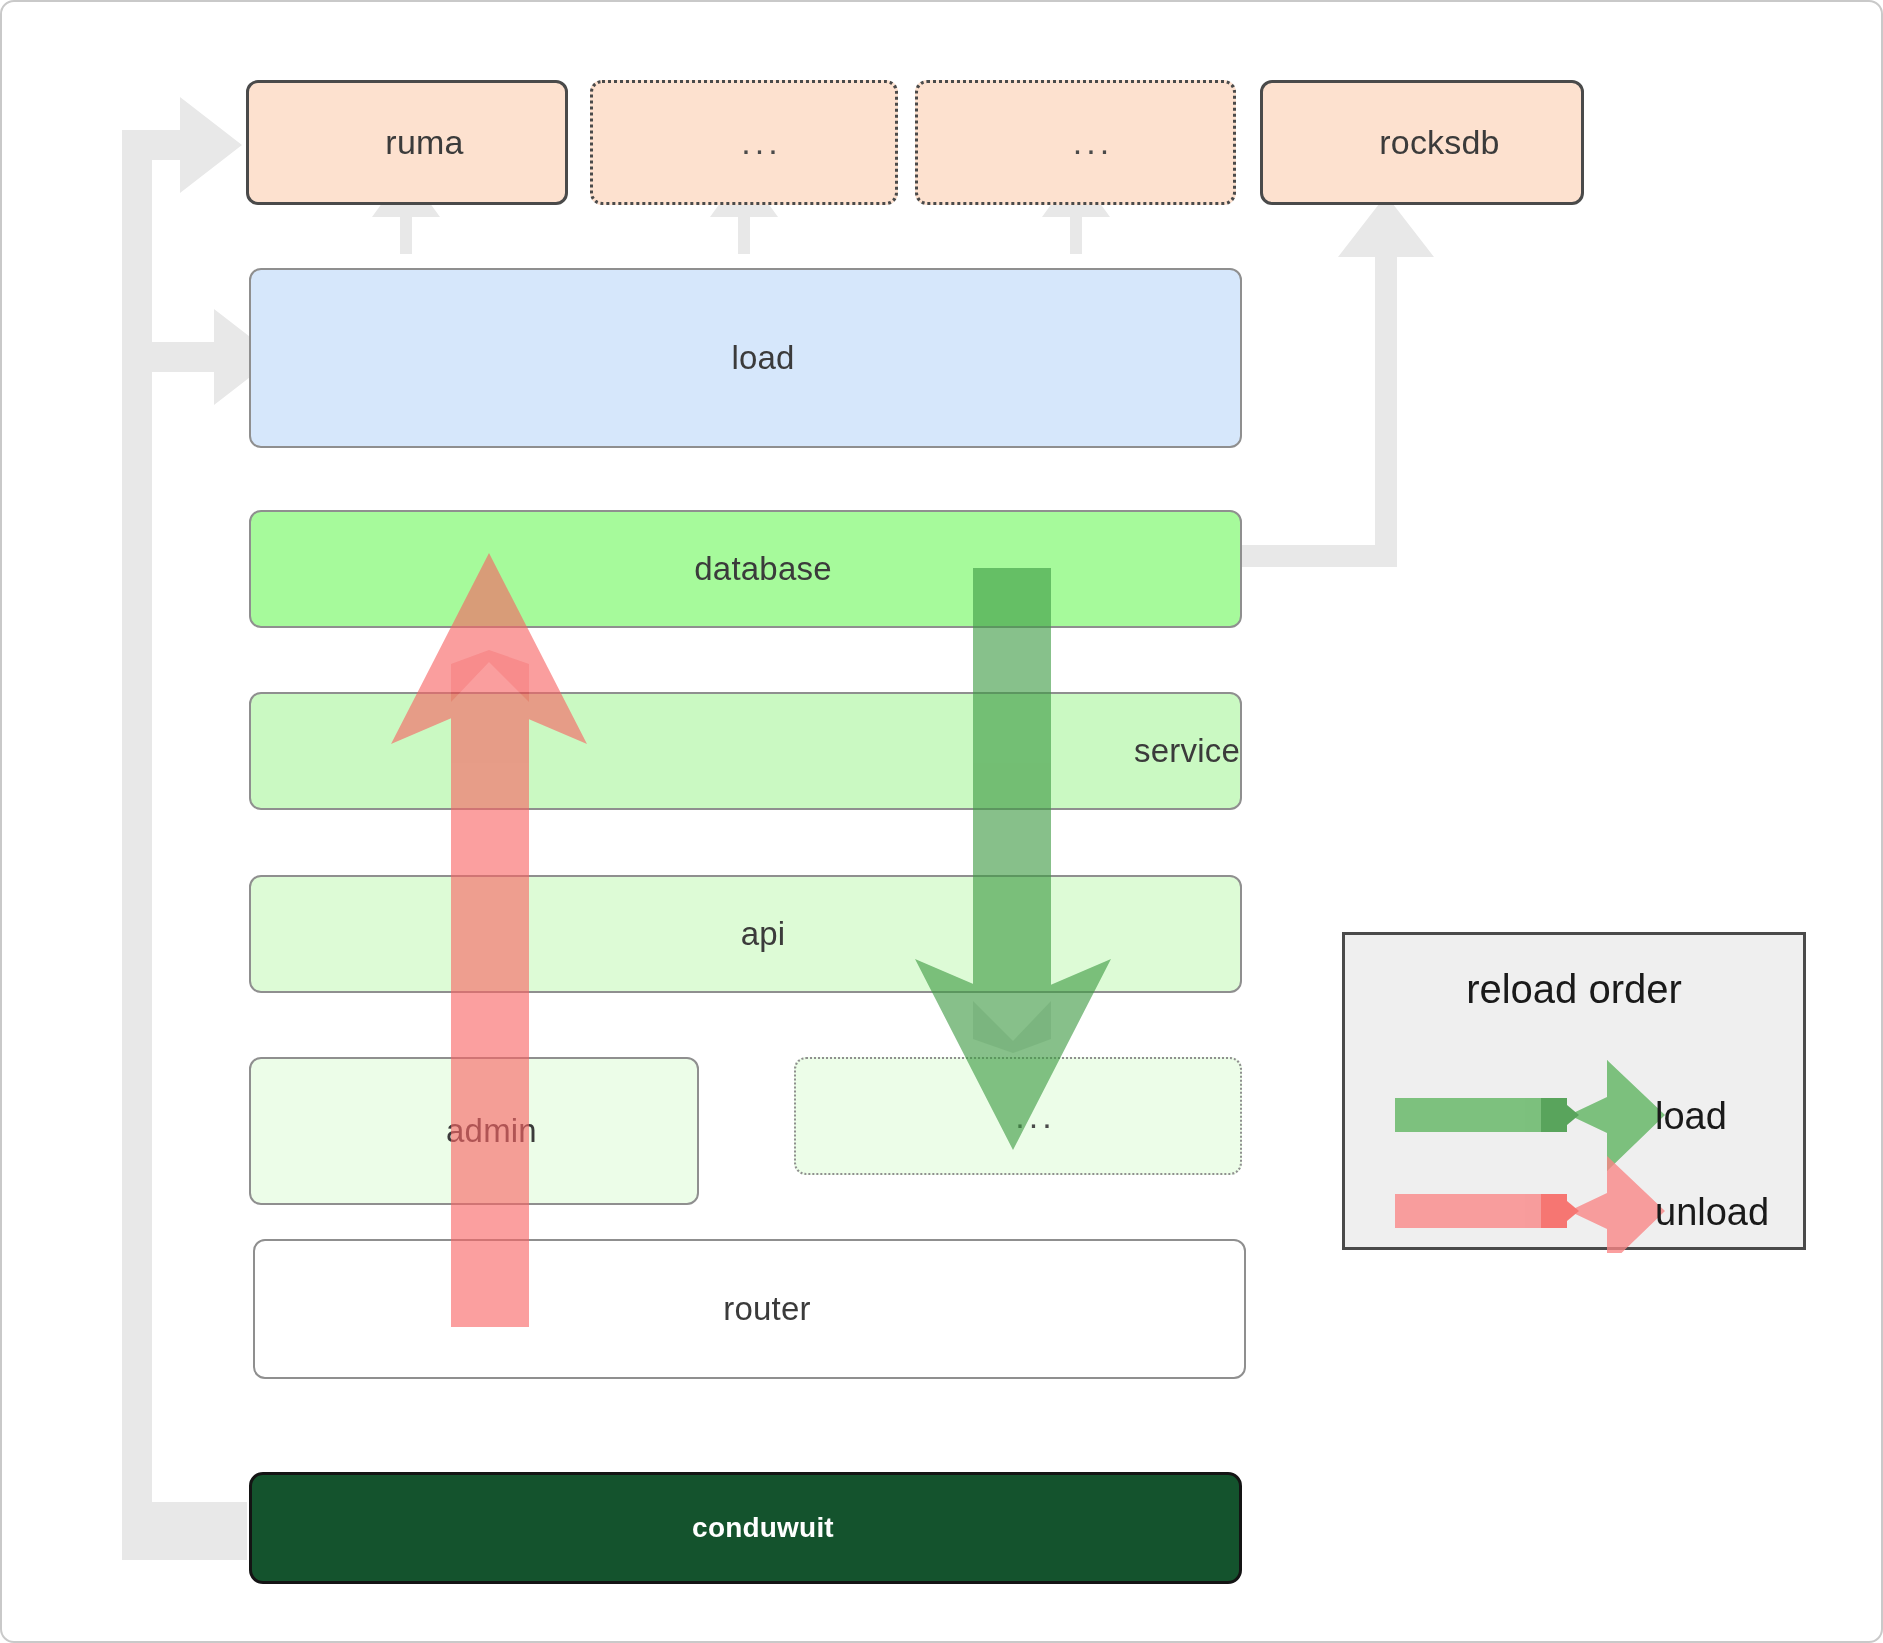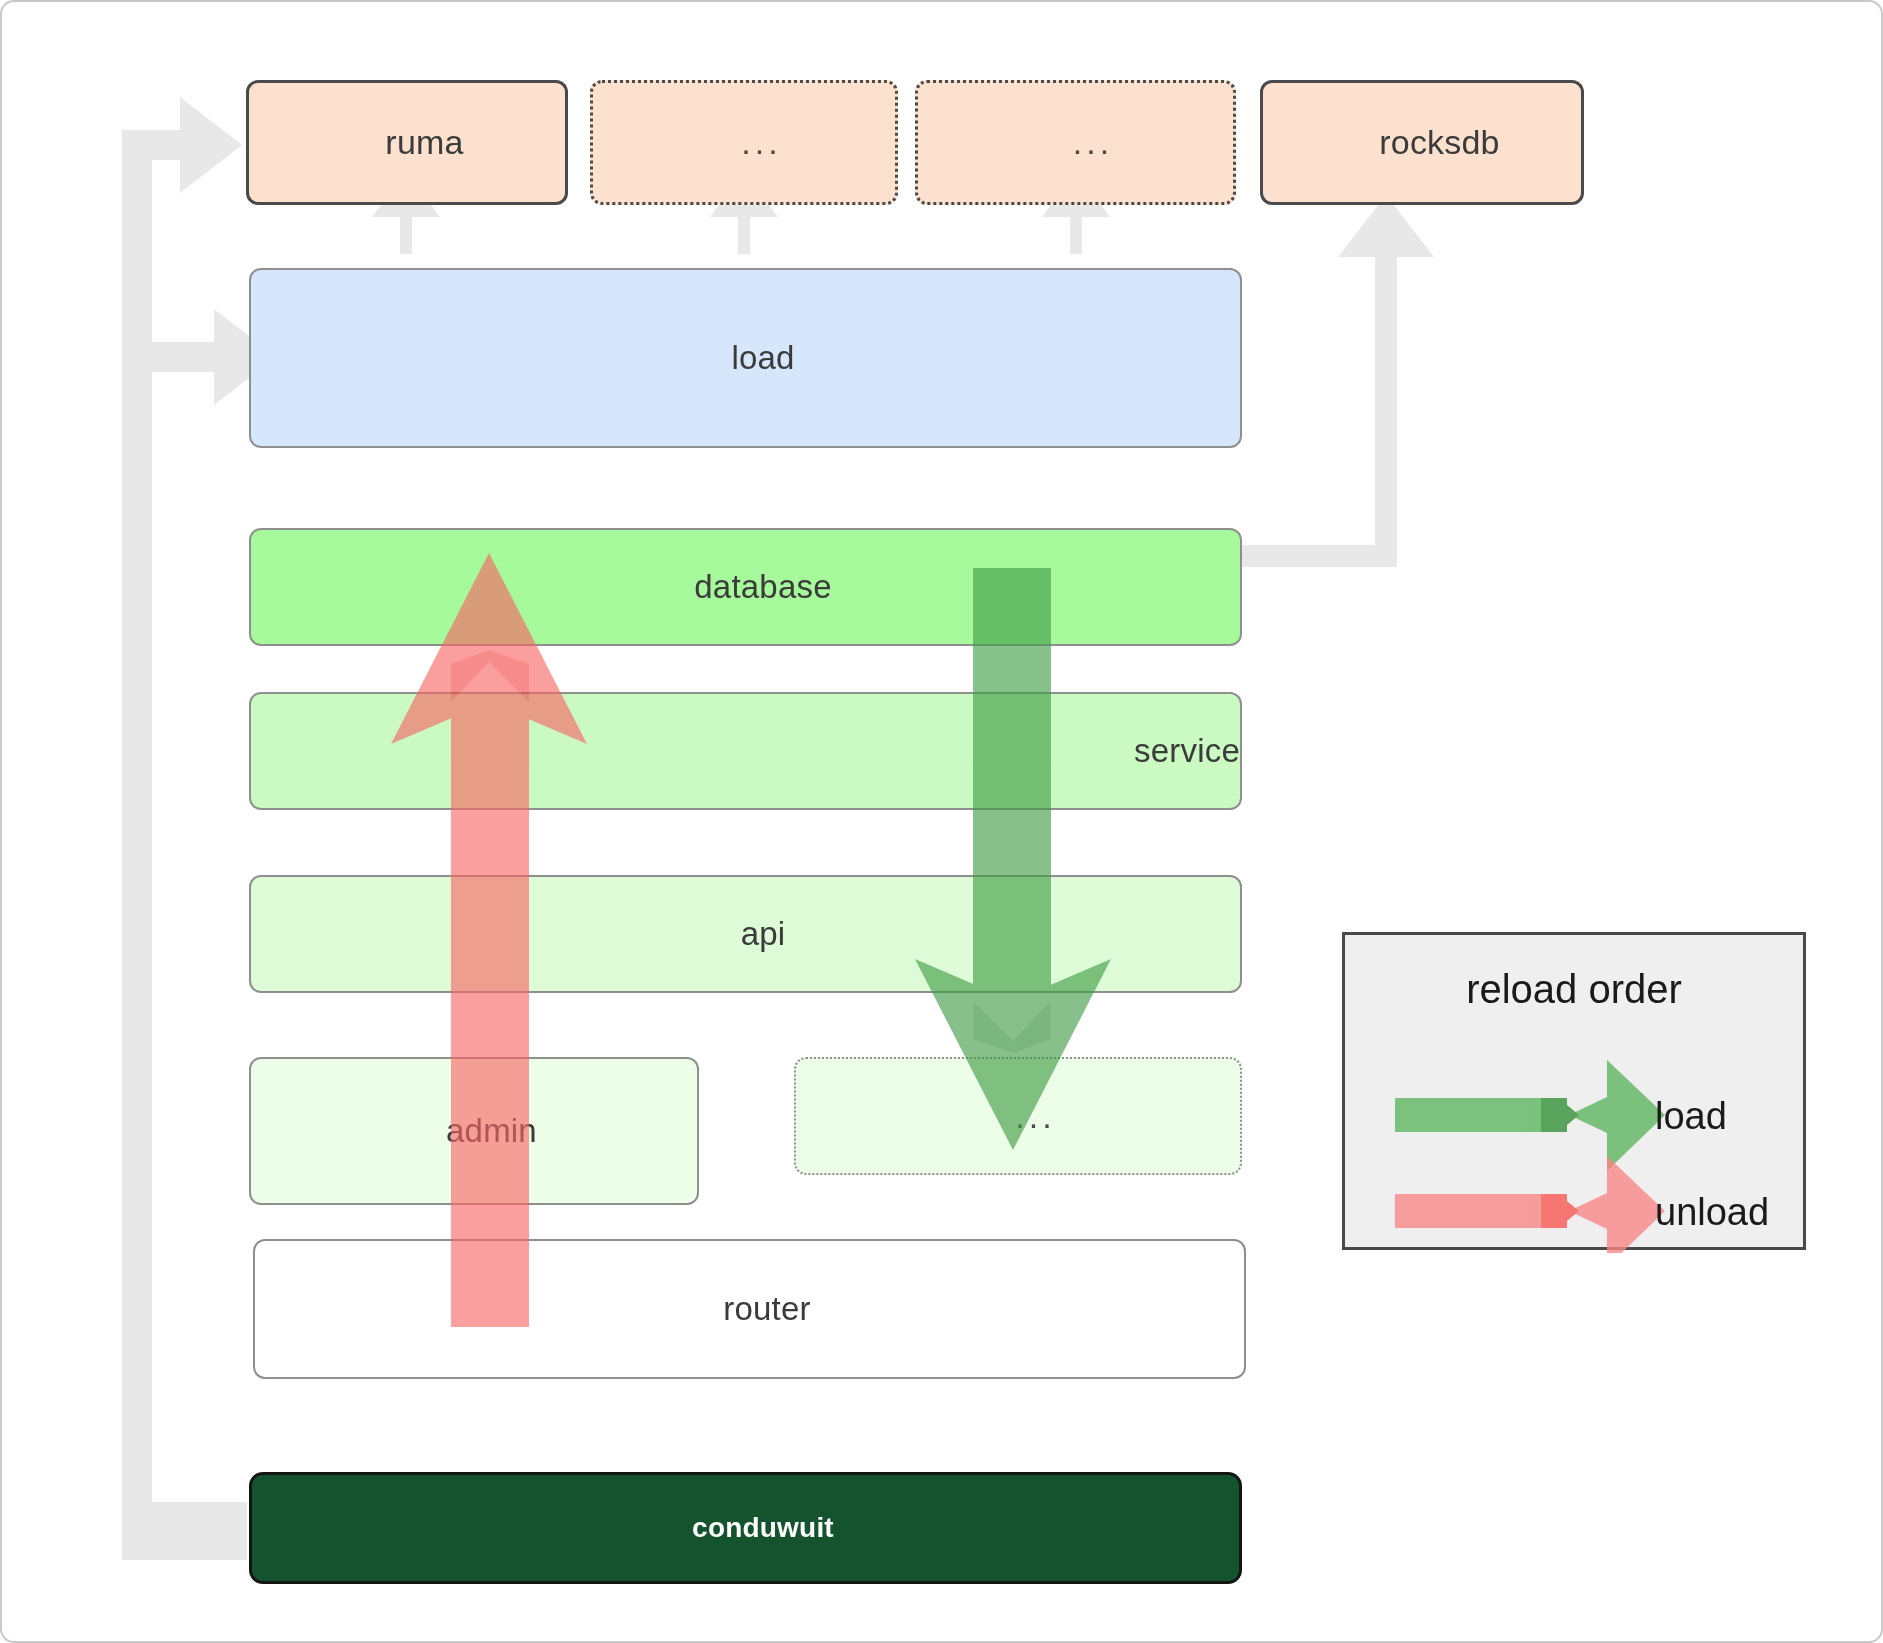--- a/index.html
+++ b/index.html
@@ -110,21 +110,21 @@
     <span class="dotsglyph">...</span>
   </div>
   <div class="box crate" style="left:1258px;top:78px;width:324px;justify-content:center;">
     <span>rocksdb</span>
   </div>
 
   <div class="box layer core" style="left:247px;top:266px;width:993px;height:180px;">
     <span>load</span>
   </div>
 
-  <div class="box layer database" style="left:247px;top:508px;width:993px;height:118px;margin-top:18px;">
+  <div class="box layer database" style="left:247px;top:508px;width:993px;height:118px;">
     <span>database</span>
   </div>
 
   <div class="box layer service" style="left:247px;top:690px;width:993px;height:118px;">
     <span>service</span>
   </div>
 
   <div class="box layer api" style="left:247px;top:873px;width:993px;height:118px;">
     <span>api</span>
   </div>

